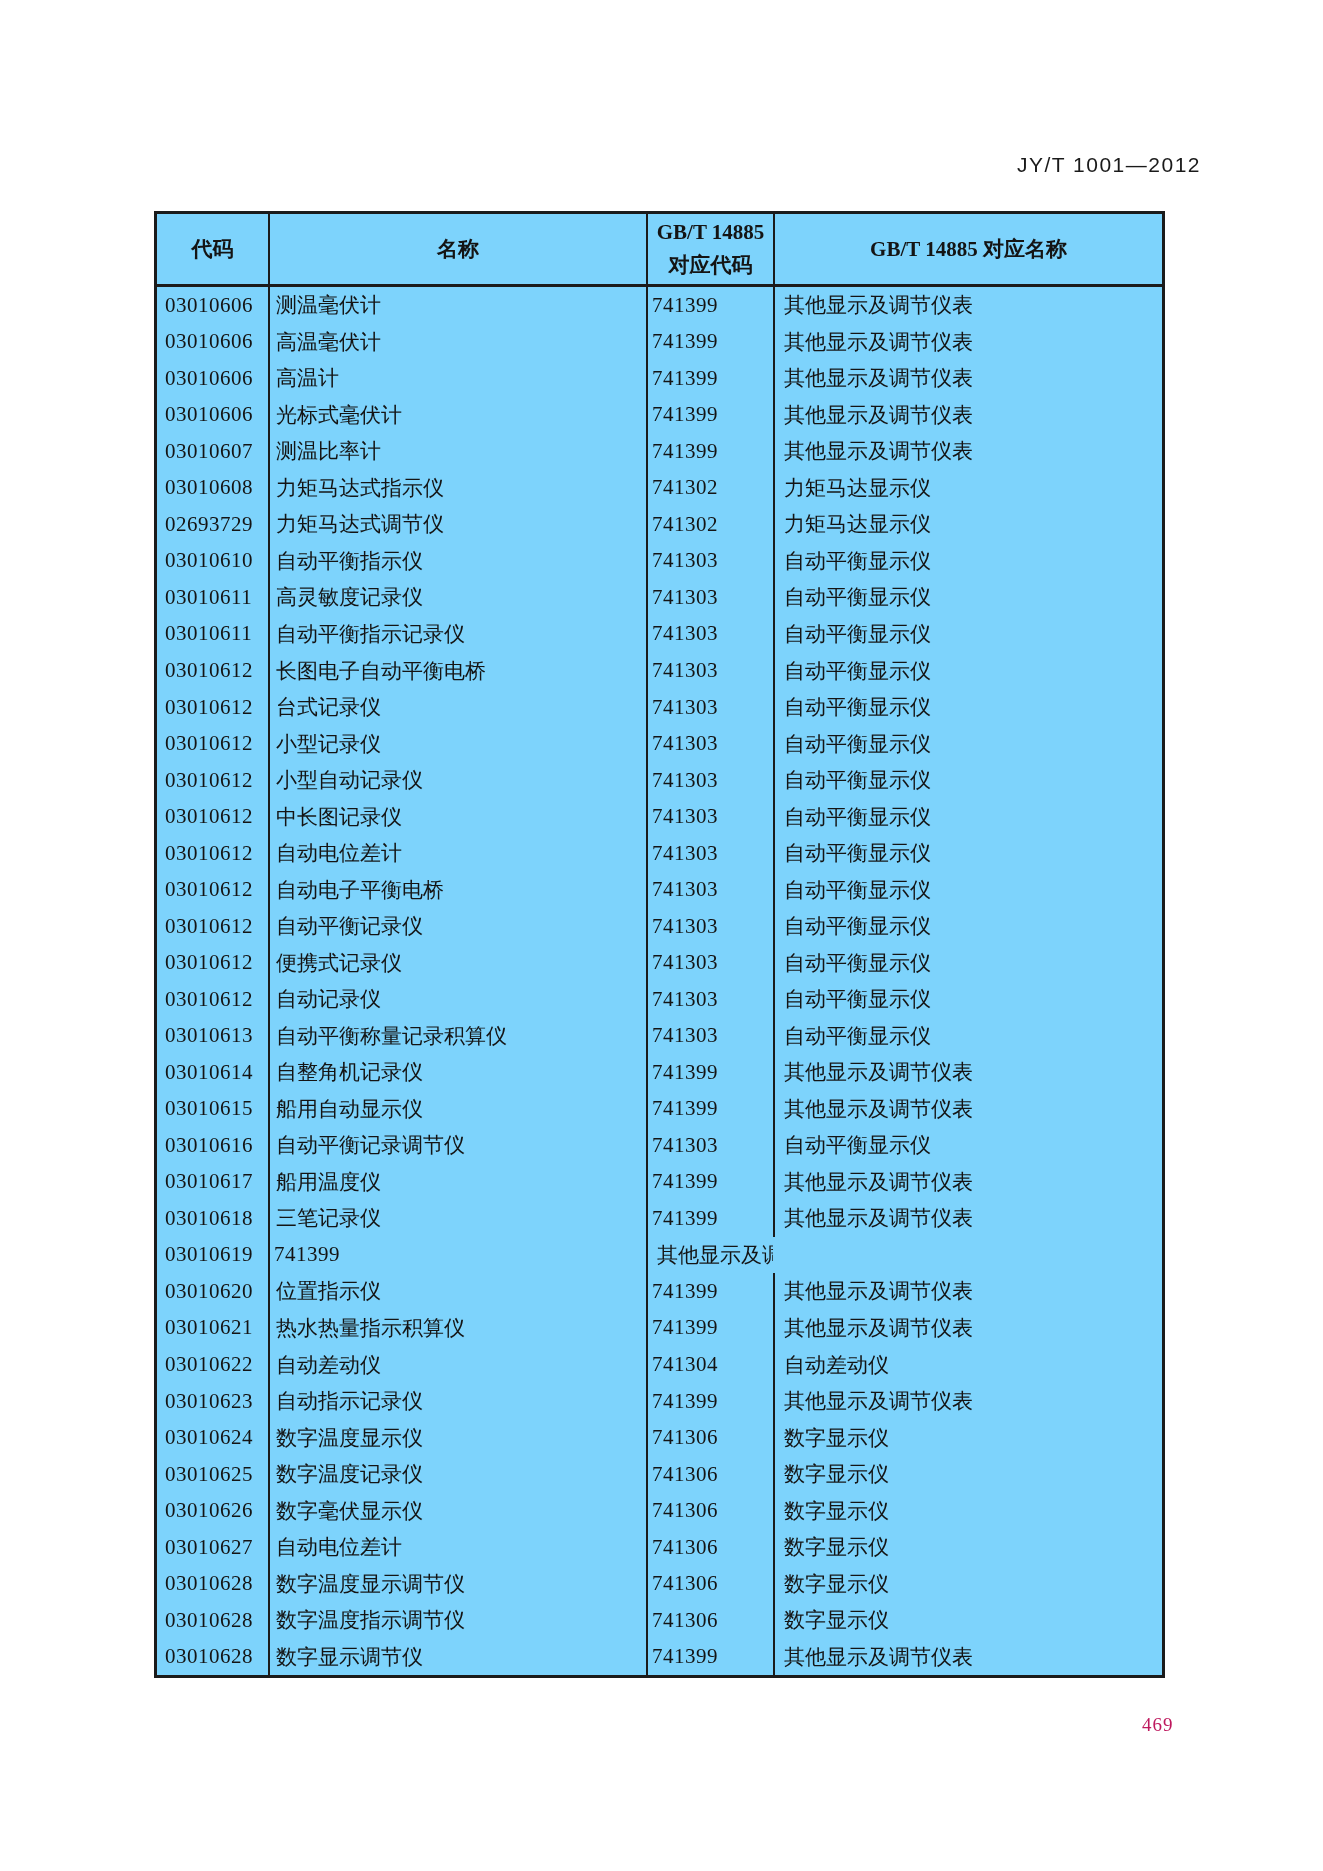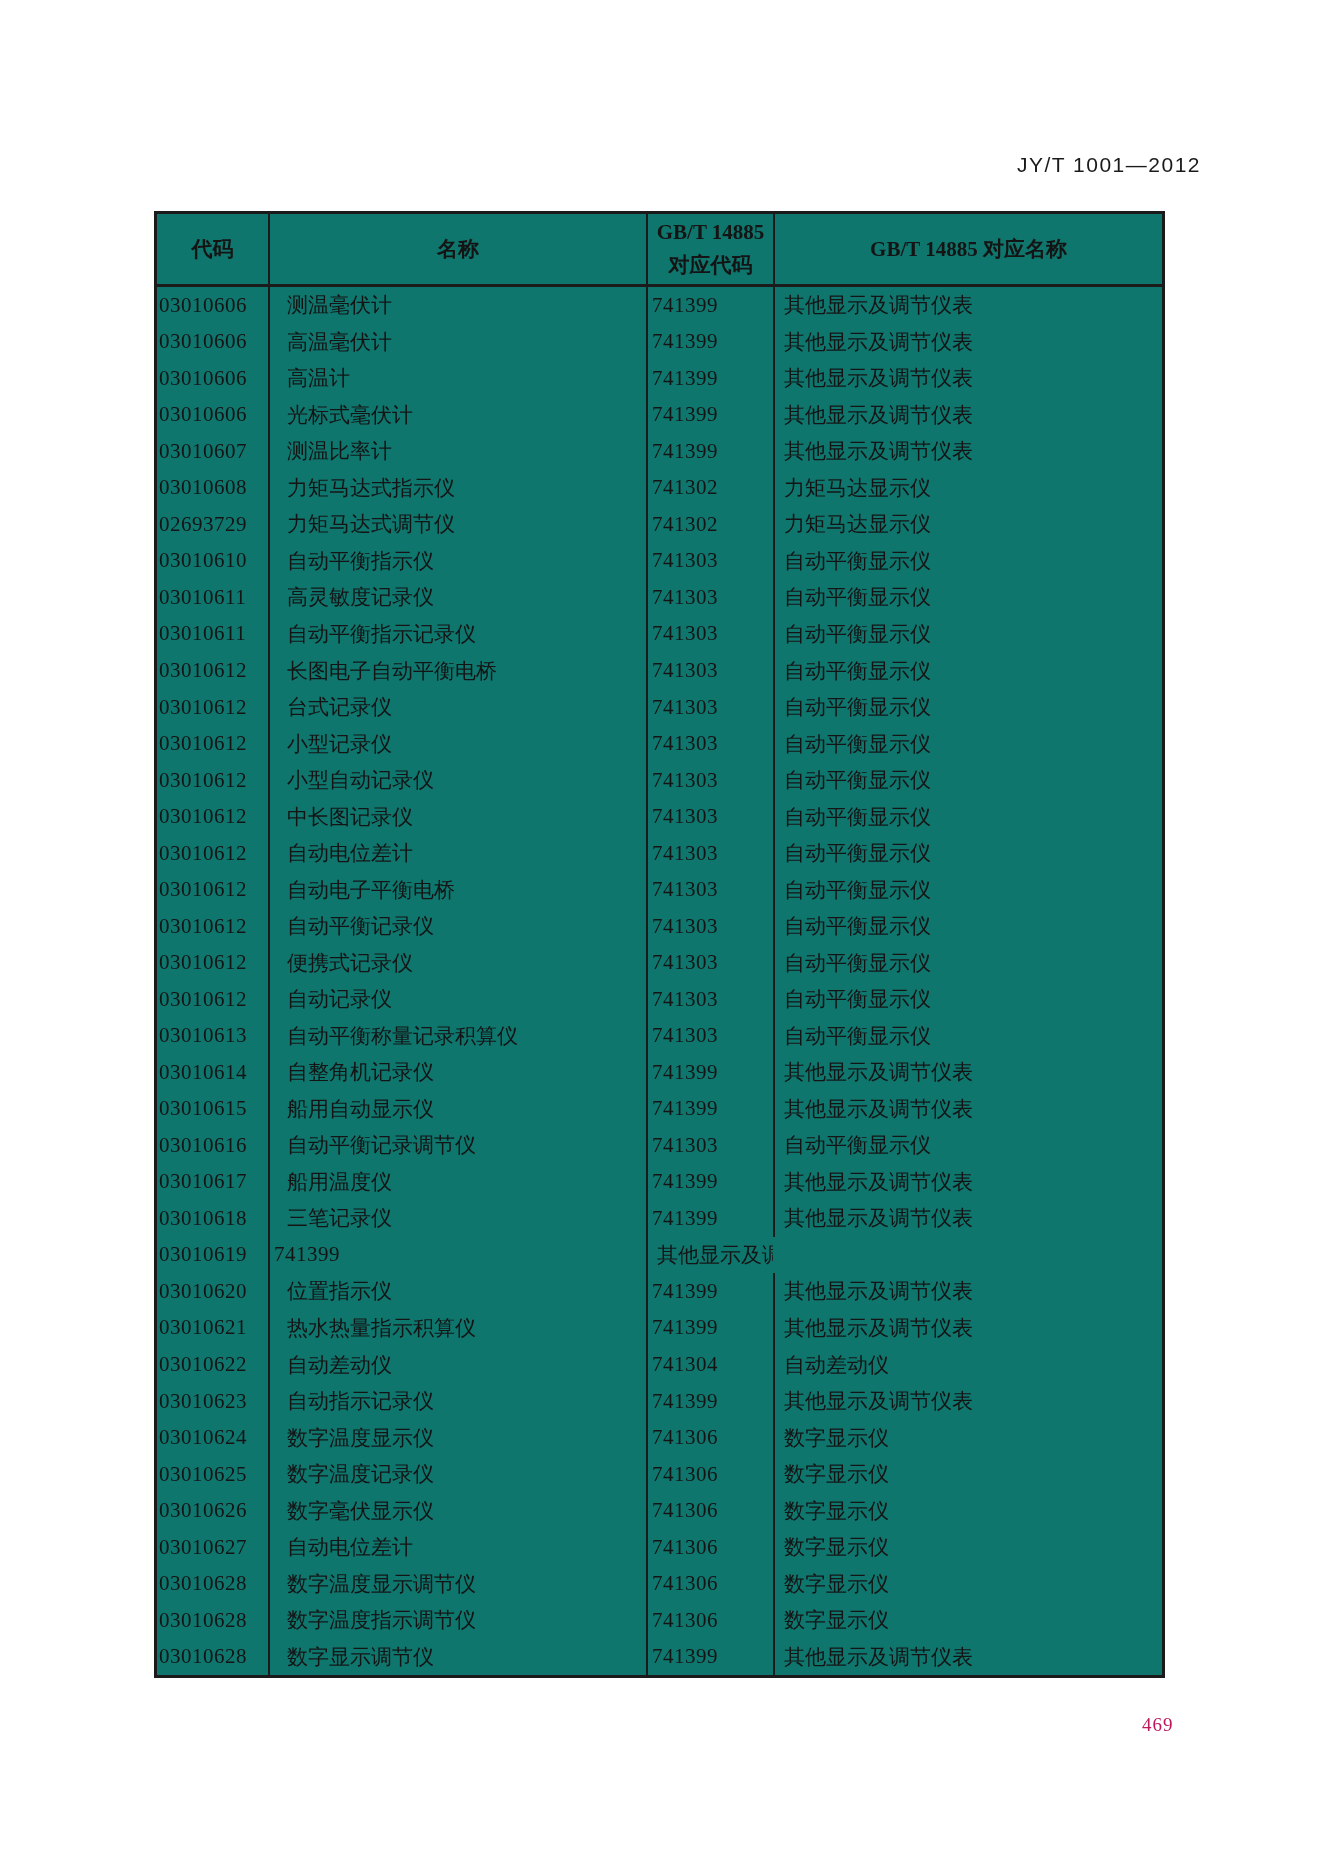--- a/index.html
+++ b/index.html
@@ -28,21 +28,21 @@
   .doc-table {
     position: absolute;
     left: 154px;
     top: 211px;
     width: 1011px;
     height: 1467px;
     border: 3px solid #1b1b1b;
     box-sizing: border-box;
     display: flex;
     flex-direction: column;
-    background: #0f766e;
+    background: #7dd3fc;
   }
   .thead {
     flex: none;
     height: 70px;
     display: grid;
     grid-template-columns: 111px 378px 127px 1fr;
     border-bottom: 3px solid #1b1b1b;
   }
   .th {
     display: flex;
@@ -67,22 +67,22 @@
     grid-template-columns: 111px 378px 127px 1fr;
   }
   .td {
     display: flex;
     align-items: center;
     font-size: 21px;
     border-left: 2px solid #1b1b1b;
     white-space: nowrap;
     overflow: hidden;
   }
-  .td.c1 { border-left: none; padding-left: 2px; letter-spacing: 0.5px; }
-  .td.c2 { padding-left: 17px; text-align: right; }
+  .td.c1 { border-left: none; padding-left: 8px; letter-spacing: 0.5px; }
+  .td.c2 { padding-left: 6px; text-align: right; }
   .td.c3 { padding-left: 4px; letter-spacing: 0.5px; }
   .td.c4 { padding-left: 9px; }
   .page-number {
     position: absolute;
     top: 1714px;
     left: 1142px;
     font-size: 19px;
     color: #be185d;
     letter-spacing: 1px;
   }

